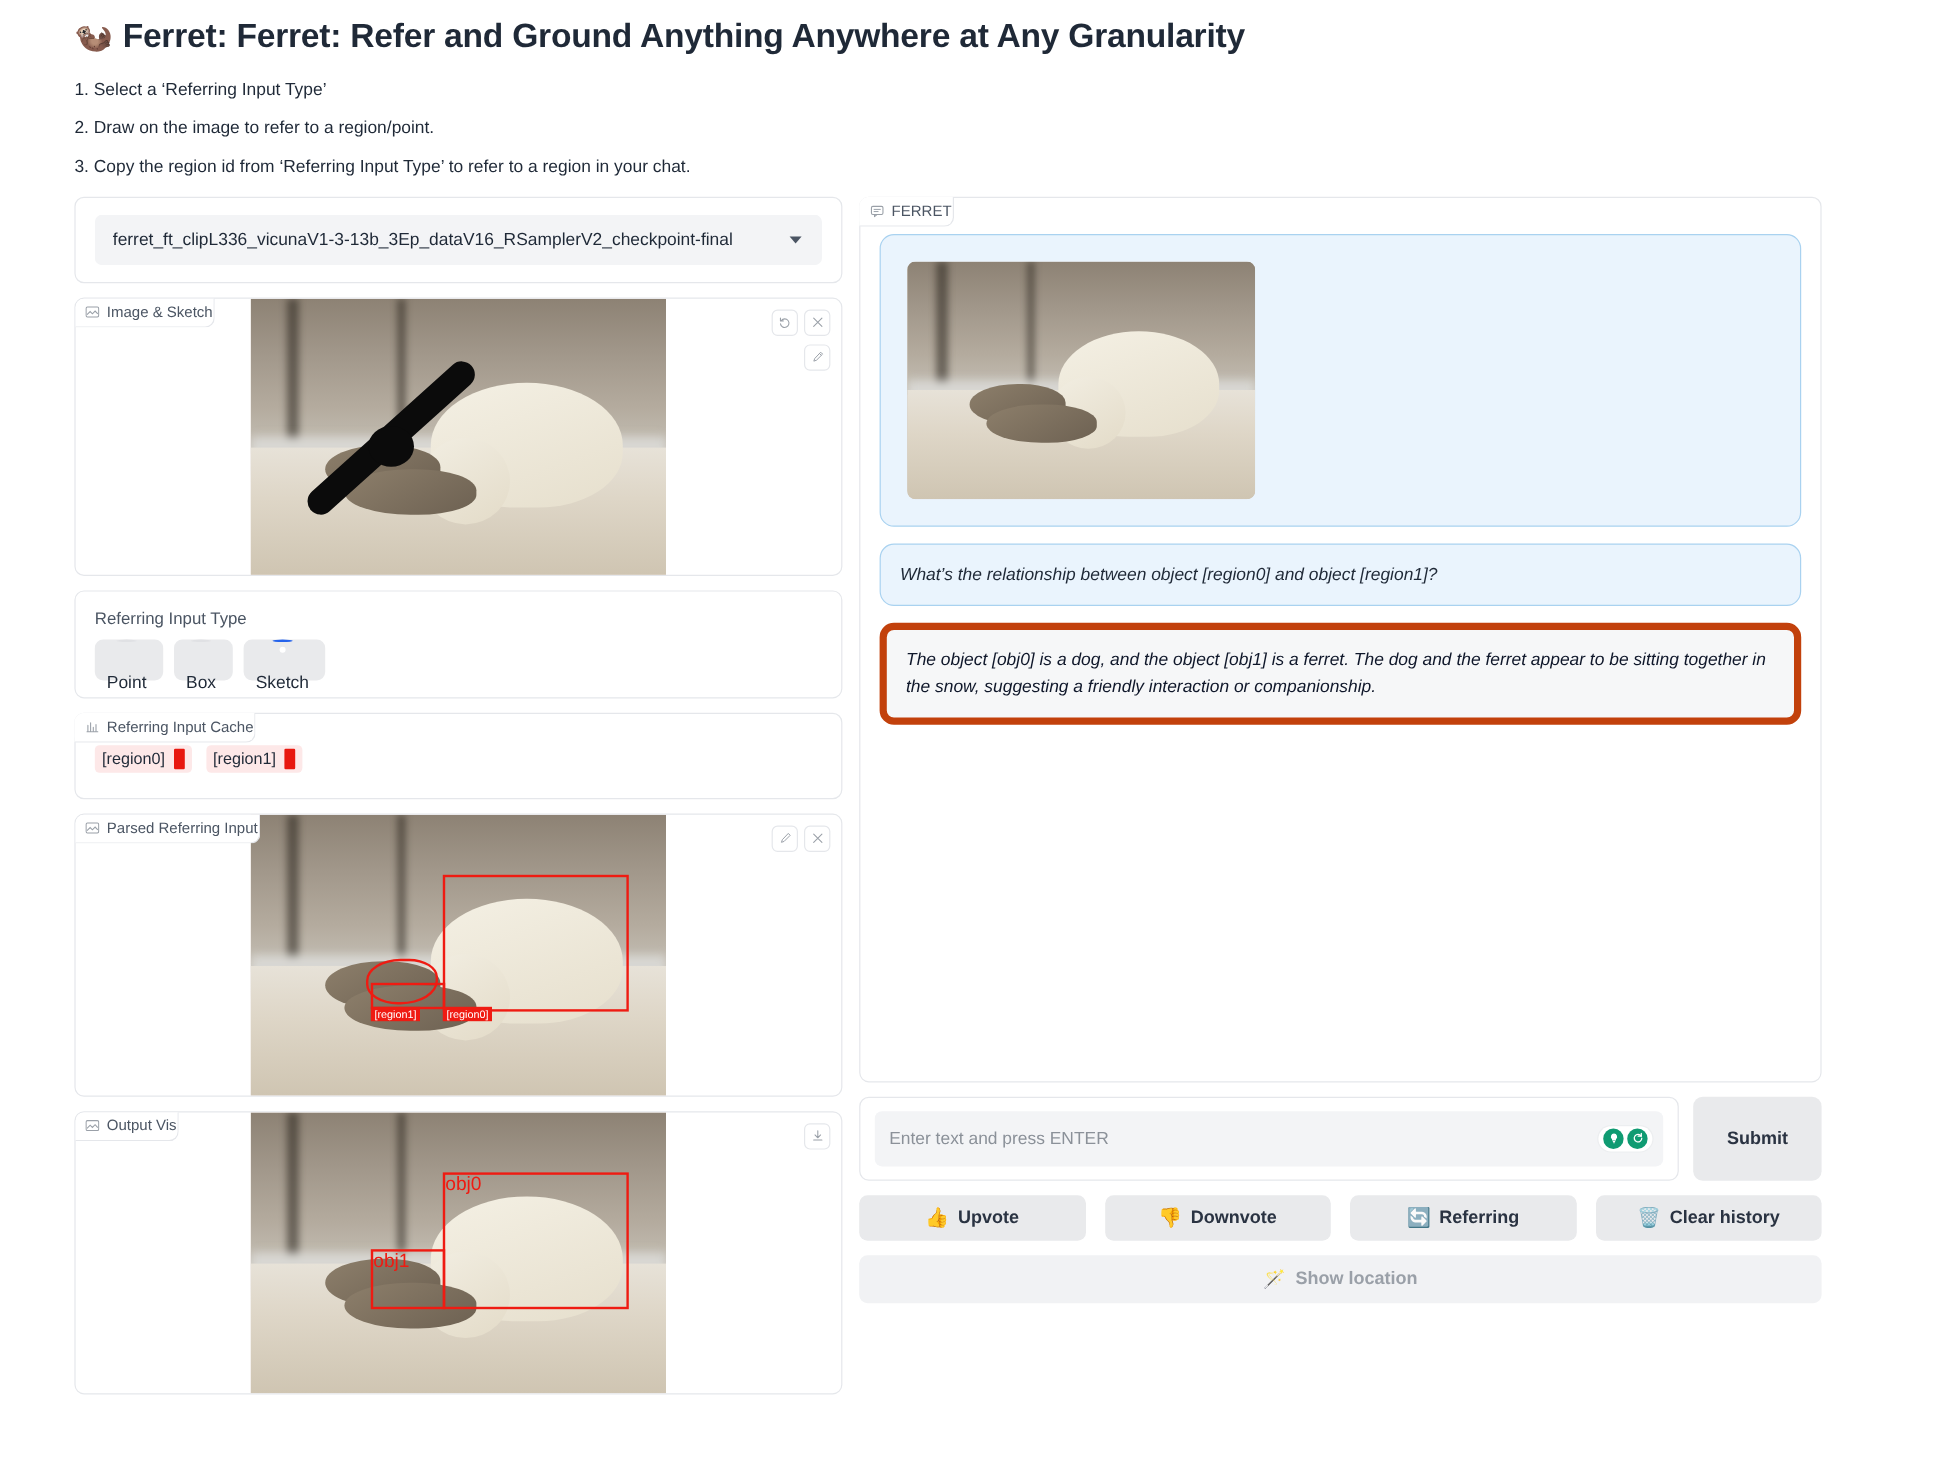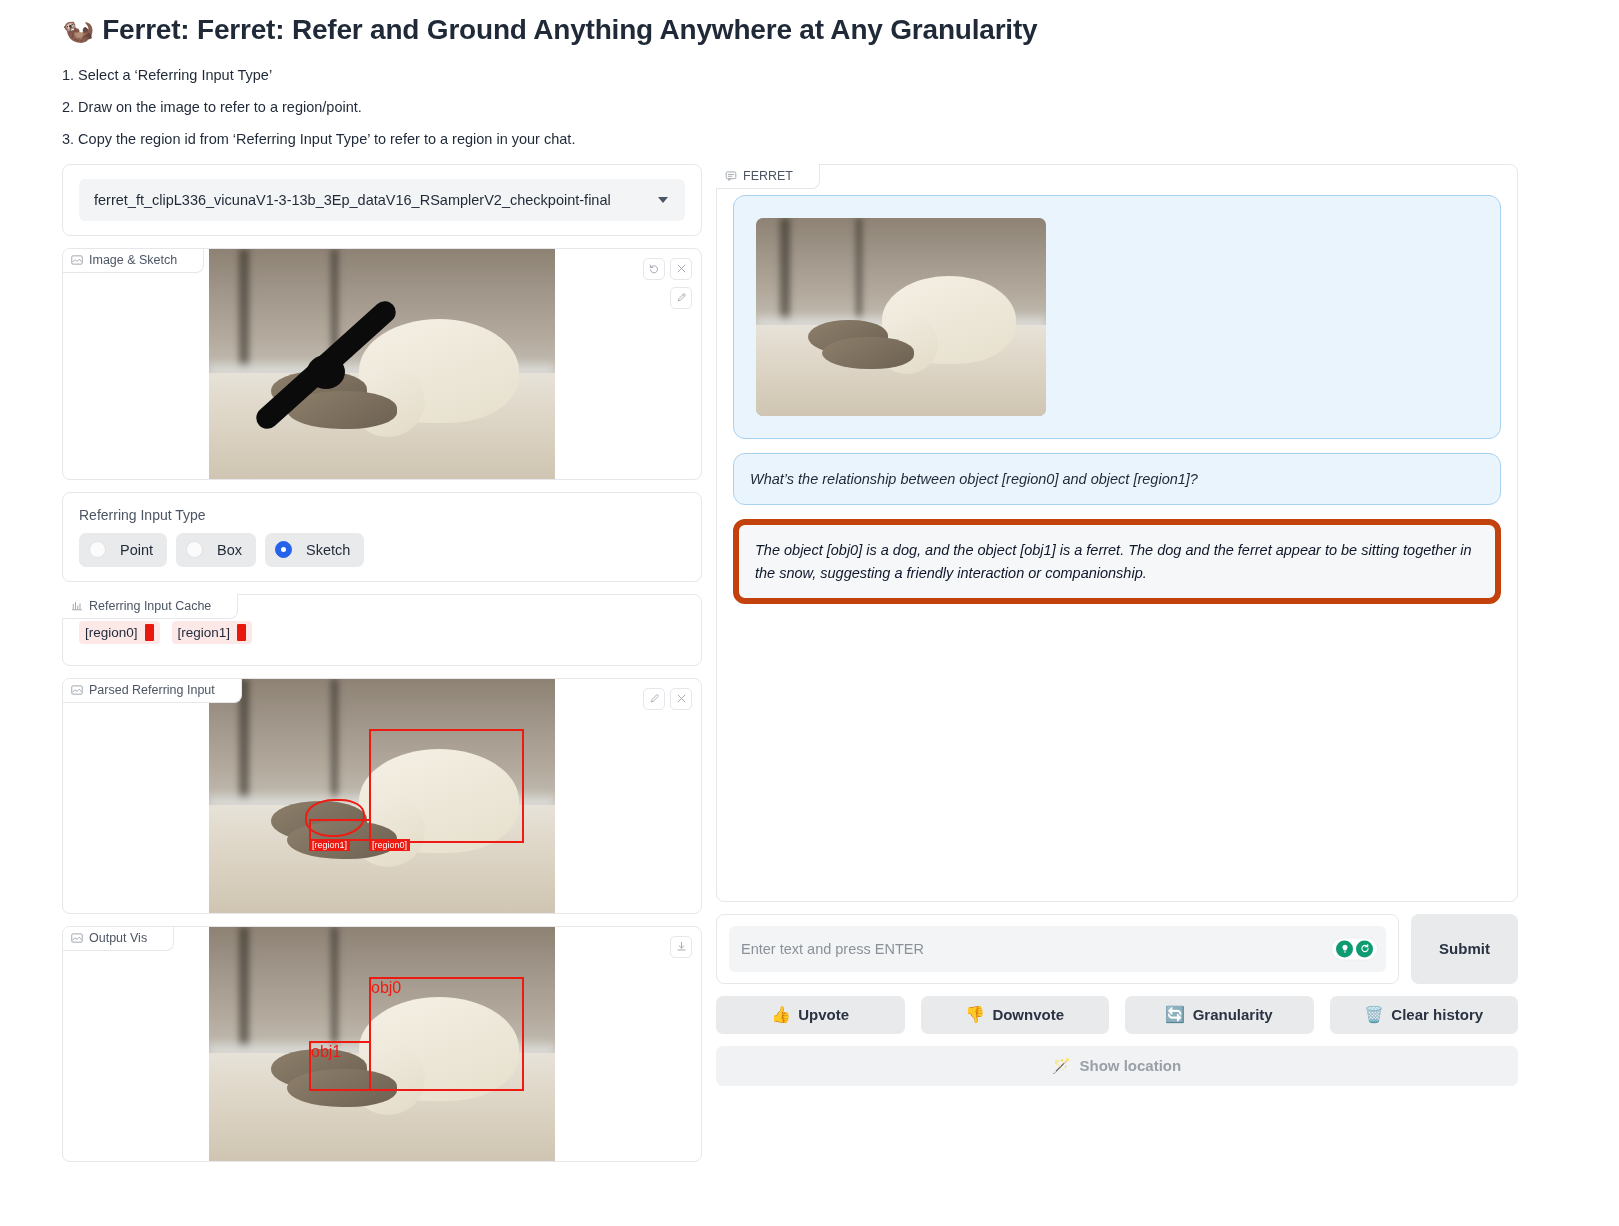--- a/index.html
+++ b/index.html
@@ -43,40 +43,40 @@
   }
   .caret { width: 0; height: 0; border-left: 5px solid transparent; border-right: 5px solid transparent;
            border-top: 6px solid #4b5563; margin-right: 2px; }
 
   
   .imgpanel { position: relative; height: 232px; overflow: hidden; }
   .panel-label {
     position: absolute; top: -1px; left: -1px; z-index: 5;
     background: #fff; border: 1px solid #e5e7eb; border-top-left-radius: 8px;
     border-bottom-right-radius: 8px; border-top: none; border-left: none;
-    padding: 5px 26px 5px 9px; font-size: 12.5px; color: #4b5563;
+    padding: 5px 1px 5px 9px; font-size: 12.5px; color: #4b5563;
     display: flex; align-items: center; gap: 6px; font-weight: 400;
   }
   .panel-label svg { display: block; }
   .imgpanel .stage { height: 100%; display: flex; align-items: center; justify-content: center; }
   .imgpanel .stage .photo { height: 100%; width: 346px; position: relative; }
 
   .toolbtns { position: absolute; top: 9px; right: 9px; display: flex; gap: 5px; z-index: 6; }
   .toolbtn {
     width: 22px; height: 22px; border: 1px solid #e5e7eb; border-radius: 5px; background: #fff;
     display: flex; align-items: center; justify-content: center; cursor: pointer;
   }
   .toolbtns2 { position: absolute; top: 38px; right: 9px; z-index: 6; }
 
   
   .grp-title { font-size: 14px; color: #4b5563; margin-bottom: 10px; }
   .radios { display: flex; gap: 9px; }
   .radio {
     background: #e9eaec; border-radius: 7px; height: 34px; padding: 0 14px 0 10px;
-    display: flex; align-items: center; gap: 14px; font-size: 14.5px; color: #1f2937; cursor: pointer;
+    display: flex; align-items: center; gap: 26px; font-size: 14.5px; color: #1f2937; cursor: pointer; flex-direction: column;
   }
   .dot { width: 17px; height: 17px; border-radius: 50%; background: #fbfbfc; border: 1px solid #e0e1e4; }
   .dot.on { background: #2563eb; border-color: #2563eb; position: relative; }
   .dot.on::after { content: ""; position: absolute; left: 5px; top: 5px; width: 5px; height: 5px; border-radius: 50%; background: #fff; }
 
   
   .cache-body { padding: 26px 16px 18px 16px; display: flex; gap: 12px; align-items: center; }
   .chip {
     background: #fde8e8; border-radius: 4px; padding: 3px 6px 3px 6px;
     font-size: 13.5px; color: #1f2937; display: inline-flex; align-items: center; gap: 7px;
@@ -414,21 +414,21 @@
         <button class="abtn">
           <span class="emo">👍</span>
           <span>Upvote</span>
         </button>
         <button class="abtn">
           <span class="emo">👎</span>
           <span>Downvote</span>
         </button>
         <button class="abtn">
           <span class="emo">🔄</span>
-          <span>Granularity</span>
+          <span>Referring</span>
         </button>
         <button class="abtn">
           <span class="emo">🗑️</span>
           <span>Clear history</span>
         </button>
       </div>
 
       <button class="widebtn">
         <span class="emo">🪄</span>
         <span>Show location</span>

